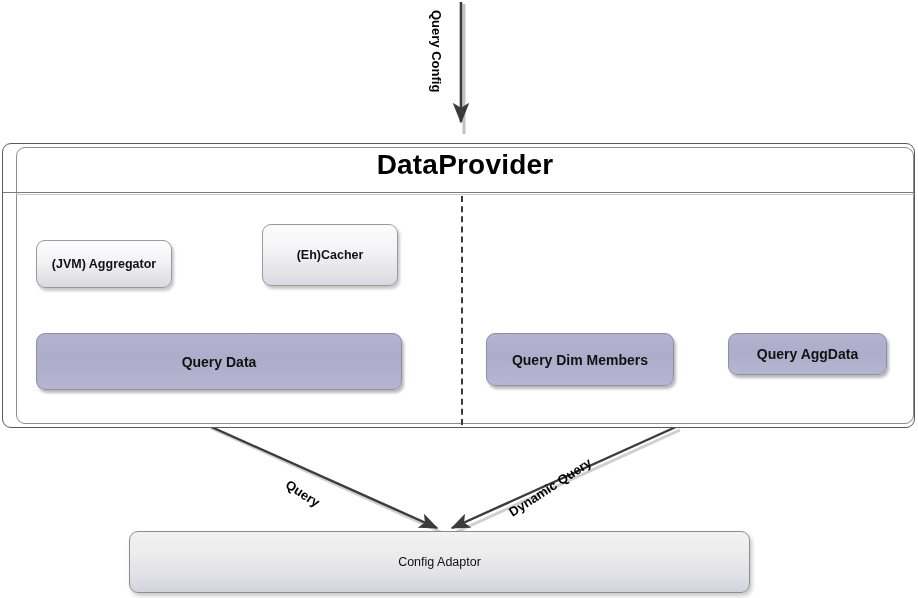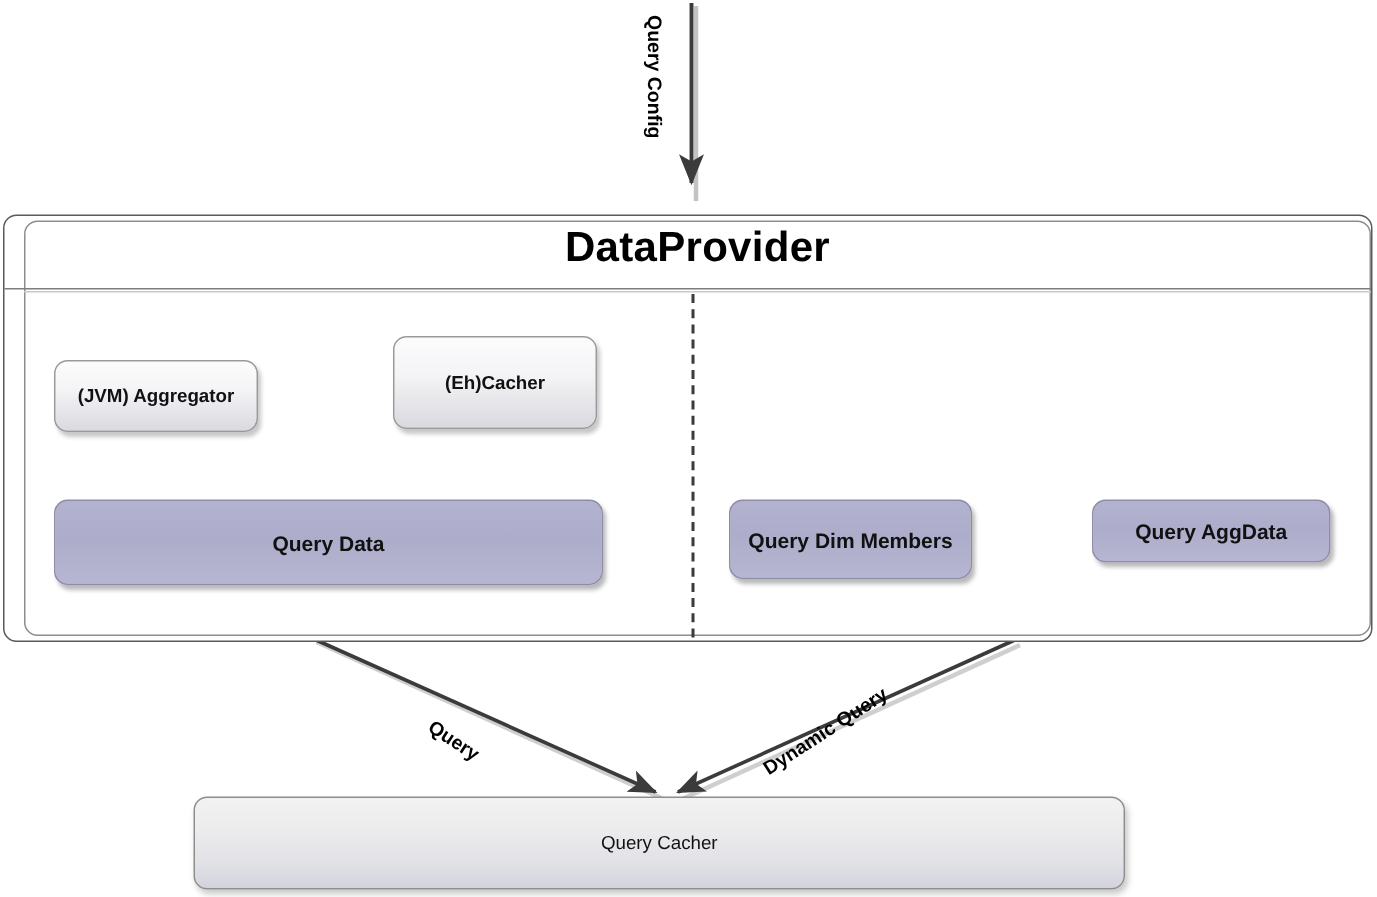--- a/index.html
+++ b/index.html
@@ -119,21 +119,21 @@
     background: linear-gradient(to bottom, #f2f2f3 0%, #ececed 35%, #e2e2e7 70%, #d3d3dd 100%);
     box-shadow: 2px 3px 4px rgba(0,0,0,0.22);
     font-size: 12.5px;
     font-weight: normal;
   }
 
   
   #node-aggregator   { left: 36px;  top: 240px; width: 136px; height: 48px; }
   #node-cacher       { left: 262px; top: 224px; width: 136px; height: 62px; }
   #node-query-data   { left: 36px;  top: 333px; width: 366px; height: 57px; }
-  #node-dim-members  { left: 486px; top: 333px; width: 162px; height: 53px; }
+  #node-dim-members  { left: 486px; top: 333px; width: 188px; height: 53px; }
   #node-aggdata      { left: 728px; top: 333px; width: 159px; height: 42px; }
   #node-query-adaptor{ left: 129px; top: 531px; width: 621px; height: 62px; }
 
   
   .edge-label {
     position: absolute;
     font-size: 13px;
     font-weight: bold;
     color: #000000;
     white-space: nowrap;
@@ -207,15 +207,15 @@
   <div class="node node-grey" id="node-aggregator">(JVM) Aggregator</div>
 
   <div class="node node-grey" id="node-cacher">(Eh)Cacher</div>
 
   <div class="node node-purple" id="node-query-data">Query Data</div>
 
   <div class="node node-purple" id="node-dim-members">Query Dim Members</div>
 
   <div class="node node-purple" id="node-aggdata">Query AggData</div>
 
-  <div class="node node-adaptor" id="node-query-adaptor">Query Cacher</div>
+  <div class="node node-adaptor" id="node-query-adaptor">Config Adaptor</div>
 
 </div>
 
 </body></html>

